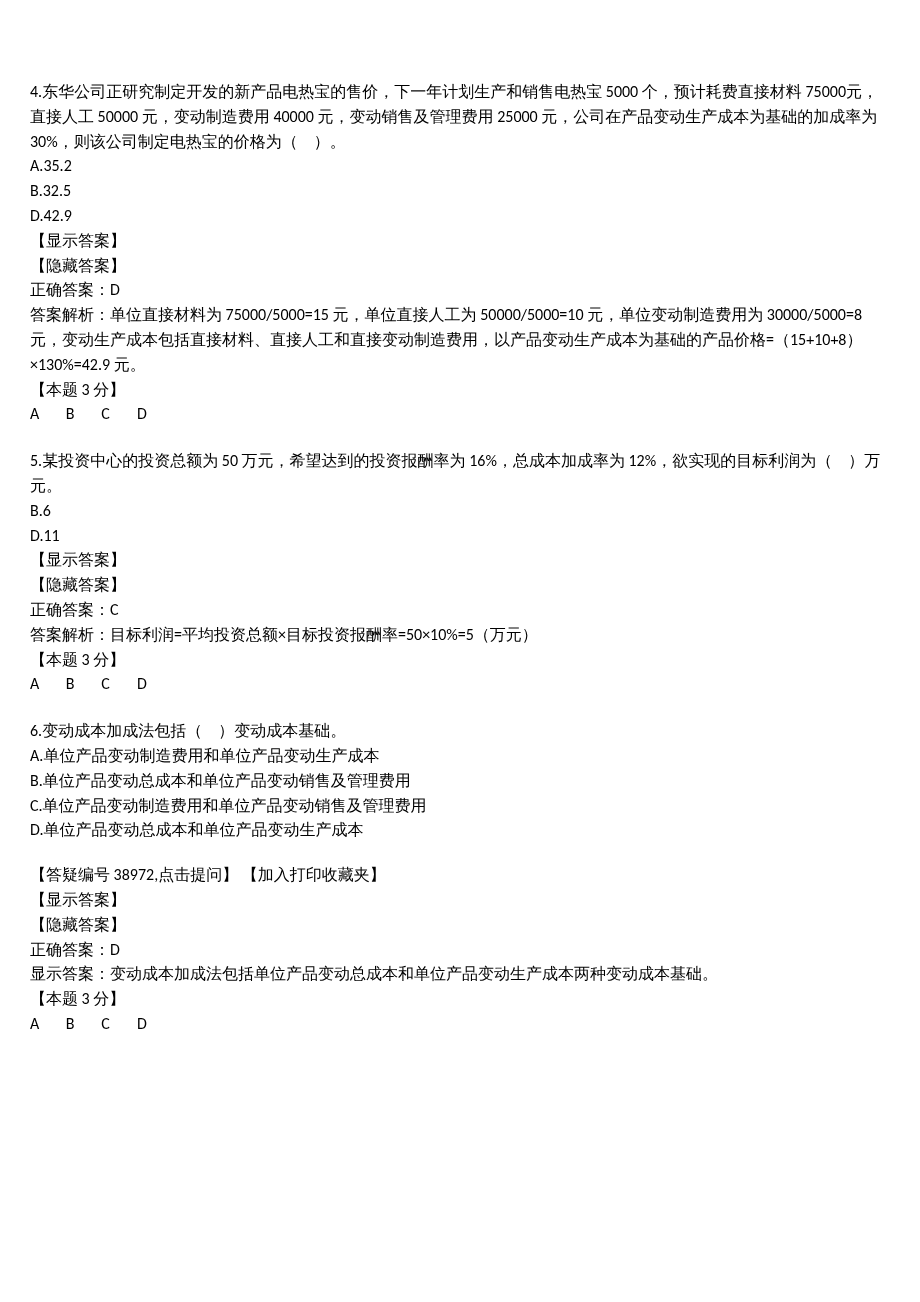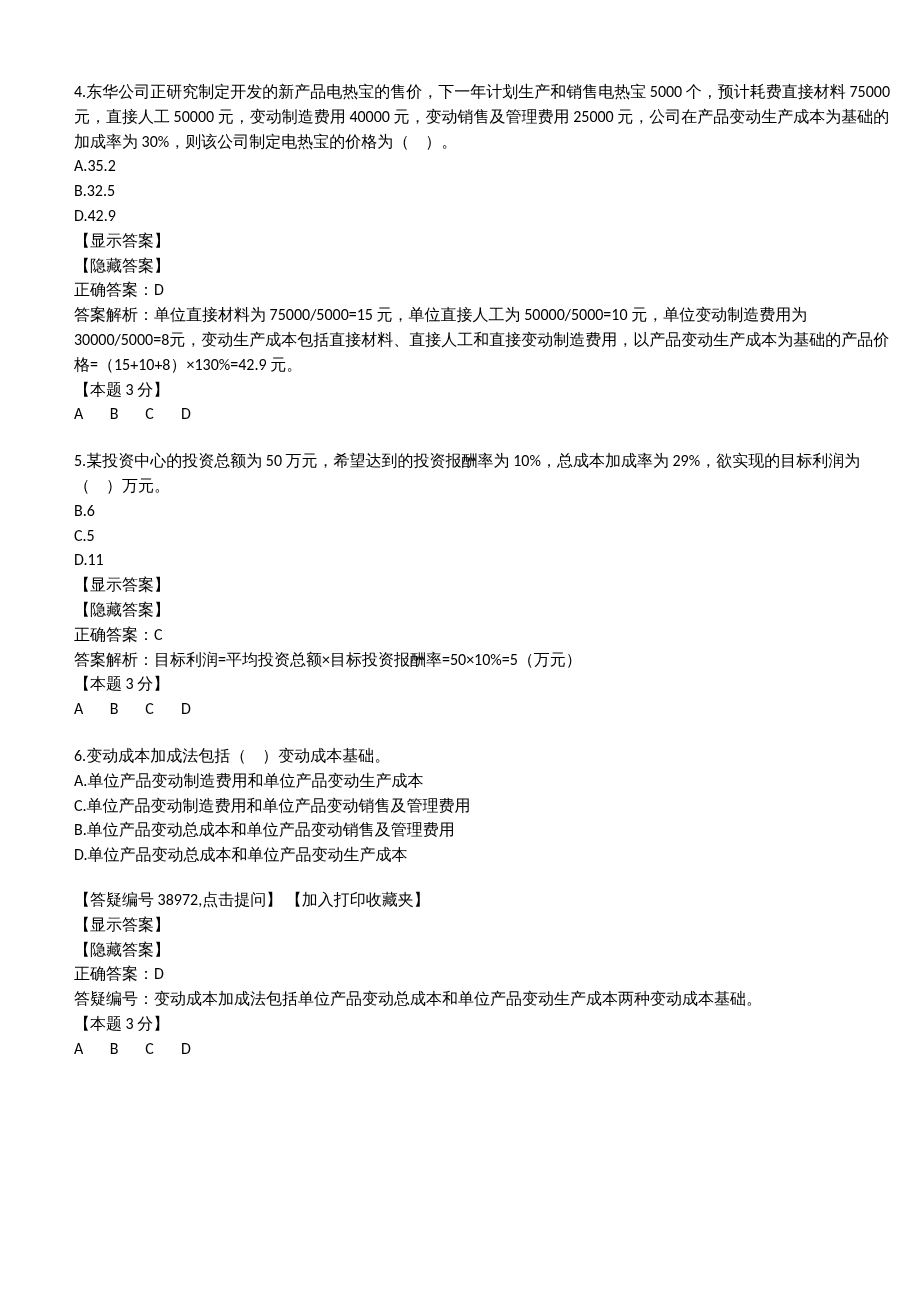--- a/index.html
+++ b/index.html
@@ -6,21 +6,21 @@
     font-family: "SimSun", "Microsoft YaHei", Calibri, Arial, sans-serif;
     font-size: 16px;
     color: #000;
     background: #fff;
     margin: 0;
     padding: 80px 30px 40px 30px;
     width: 920px;
     box-sizing: border-box;
     line-height: 1.55;
   }
-  .q-block { margin-bottom: 22px; margin-left: 44px; }
+  .q-block { margin-bottom: 22px; }
   .line { margin: 0; }
   .sep-line { margin-top: 20px; }
   .choices span { display: inline-block; width: 32px; }
 </style>
 </head>
 <body>
 
 <div class="q-block">
   <p class="line">4.东华公司正研究制定开发的新产品电热宝的售价，下一年计划生产和销售电热宝 5000 个，预计耗费直接材料 75000元，直接人工 50000 元，变动制造费用 40000 元，变动销售及管理费用 25000 元，公司在产品变动生产成本为基础的加成率为 30%，则该公司制定电热宝的价格为（　）。</p>
   <p class="line">A.35.2</p>
@@ -34,50 +34,49 @@
   <p class="line">【本题 3 分】</p>
   <p class="line choices">
     <span>A</span>
     <span>B</span>
     <span>C</span>
     <span>D</span>
   </p>
 </div>
 
 <div class="q-block">
-  <p class="line">5.某投资中心的投资总额为 50 万元，希望达到的投资报酬率为 10%，总成本加成率为 29%，欲实现的目标利润为（　）万元。</p>
+  <p class="line">5.某投资中心的投资总额为 50 万元，希望达到的投资报酬率为 16%，总成本加成率为 12%，欲实现的目标利润为（　）万元。</p>
   <p class="line">B.6</p>
-  <p class="line">C.5</p>
   <p class="line">D.11</p>
 
   <p class="line">【显示答案】</p>
   <p class="line">【隐藏答案】</p>
   <p class="line">正确答案：C</p>
   <p class="line">答案解析：目标利润=平均投资总额×目标投资报酬率=50×10%=5（万元）</p>
   <p class="line">【本题 3 分】</p>
   <p class="line choices">
     <span>A</span>
     <span>B</span>
     <span>C</span>
     <span>D</span>
   </p>
 </div>
 
 <div class="q-block">
   <p class="line">6.变动成本加成法包括（　）变动成本基础。</p>
   <p class="line">A.单位产品变动制造费用和单位产品变动生产成本</p>
+  <p class="line">B.单位产品变动总成本和单位产品变动销售及管理费用</p>
   <p class="line">C.单位产品变动制造费用和单位产品变动销售及管理费用</p>
-  <p class="line">B.单位产品变动总成本和单位产品变动销售及管理费用</p>
   <p class="line">D.单位产品变动总成本和单位产品变动生产成本</p>
 
   <p class="line sep-line">【答疑编号 38972,点击提问】 【加入打印收藏夹】</p>
   <p class="line">【显示答案】</p>
   <p class="line">【隐藏答案】</p>
   <p class="line">正确答案：D</p>
-  <p class="line">答疑编号：变动成本加成法包括单位产品变动总成本和单位产品变动生产成本两种变动成本基础。</p>
+  <p class="line">显示答案：变动成本加成法包括单位产品变动总成本和单位产品变动生产成本两种变动成本基础。</p>
   <p class="line">【本题 3 分】</p>
   <p class="line choices">
     <span>A</span>
     <span>B</span>
     <span>C</span>
     <span>D</span>
   </p>
 </div>
 
 </body></html>

